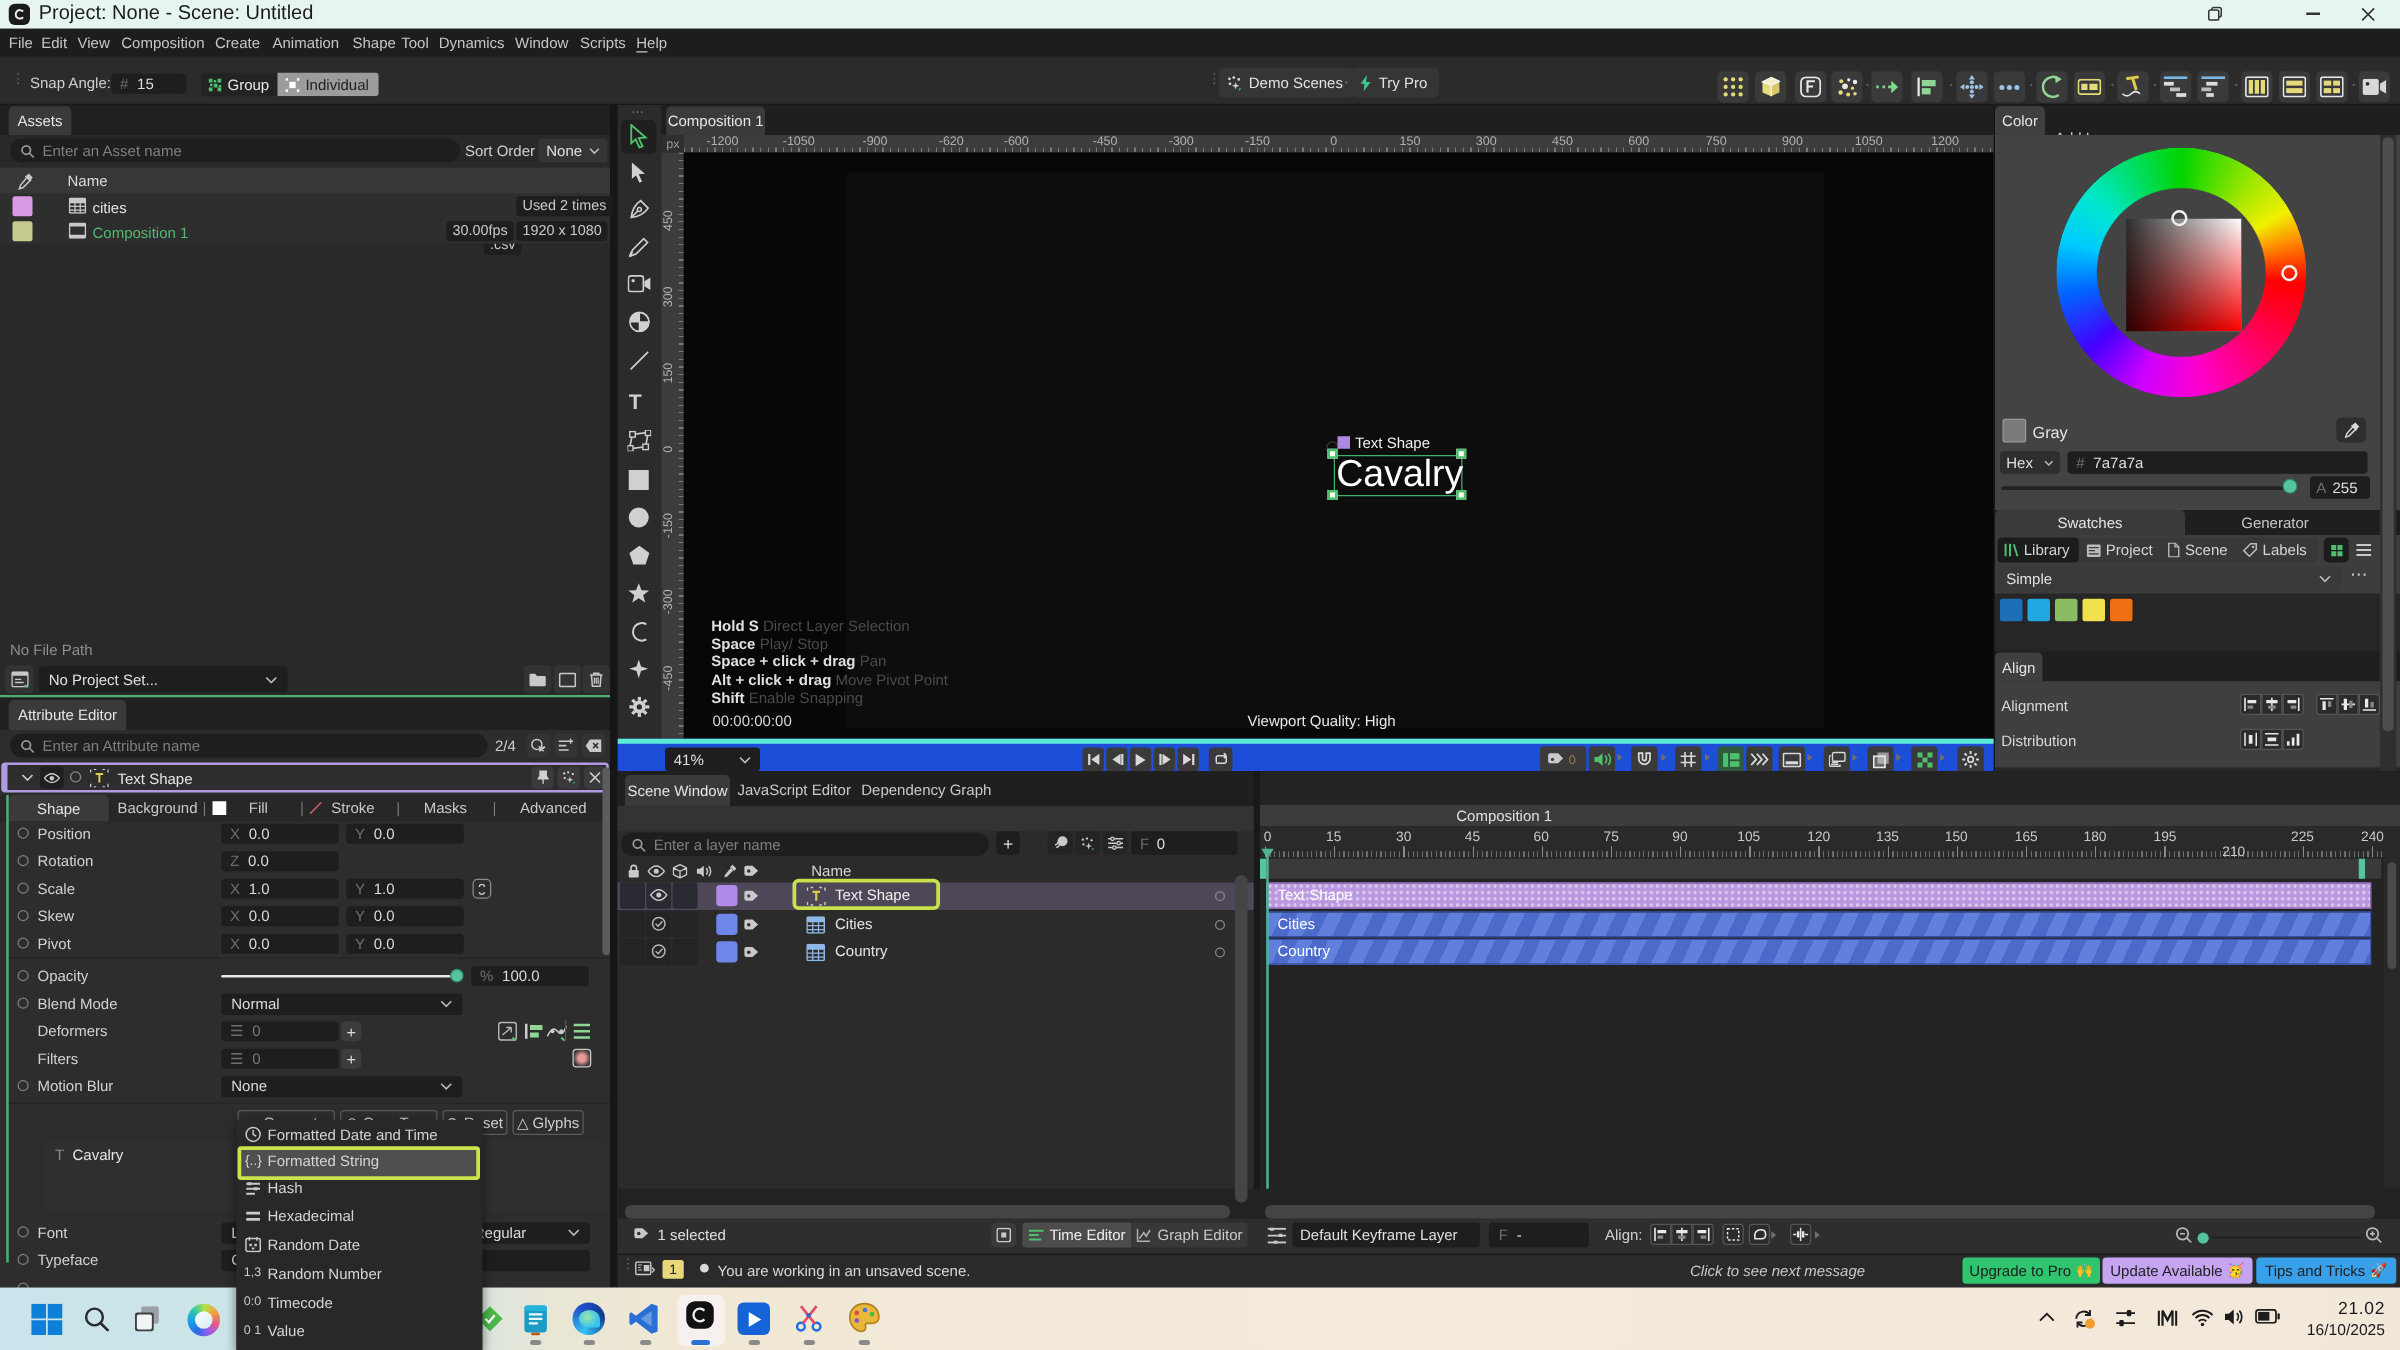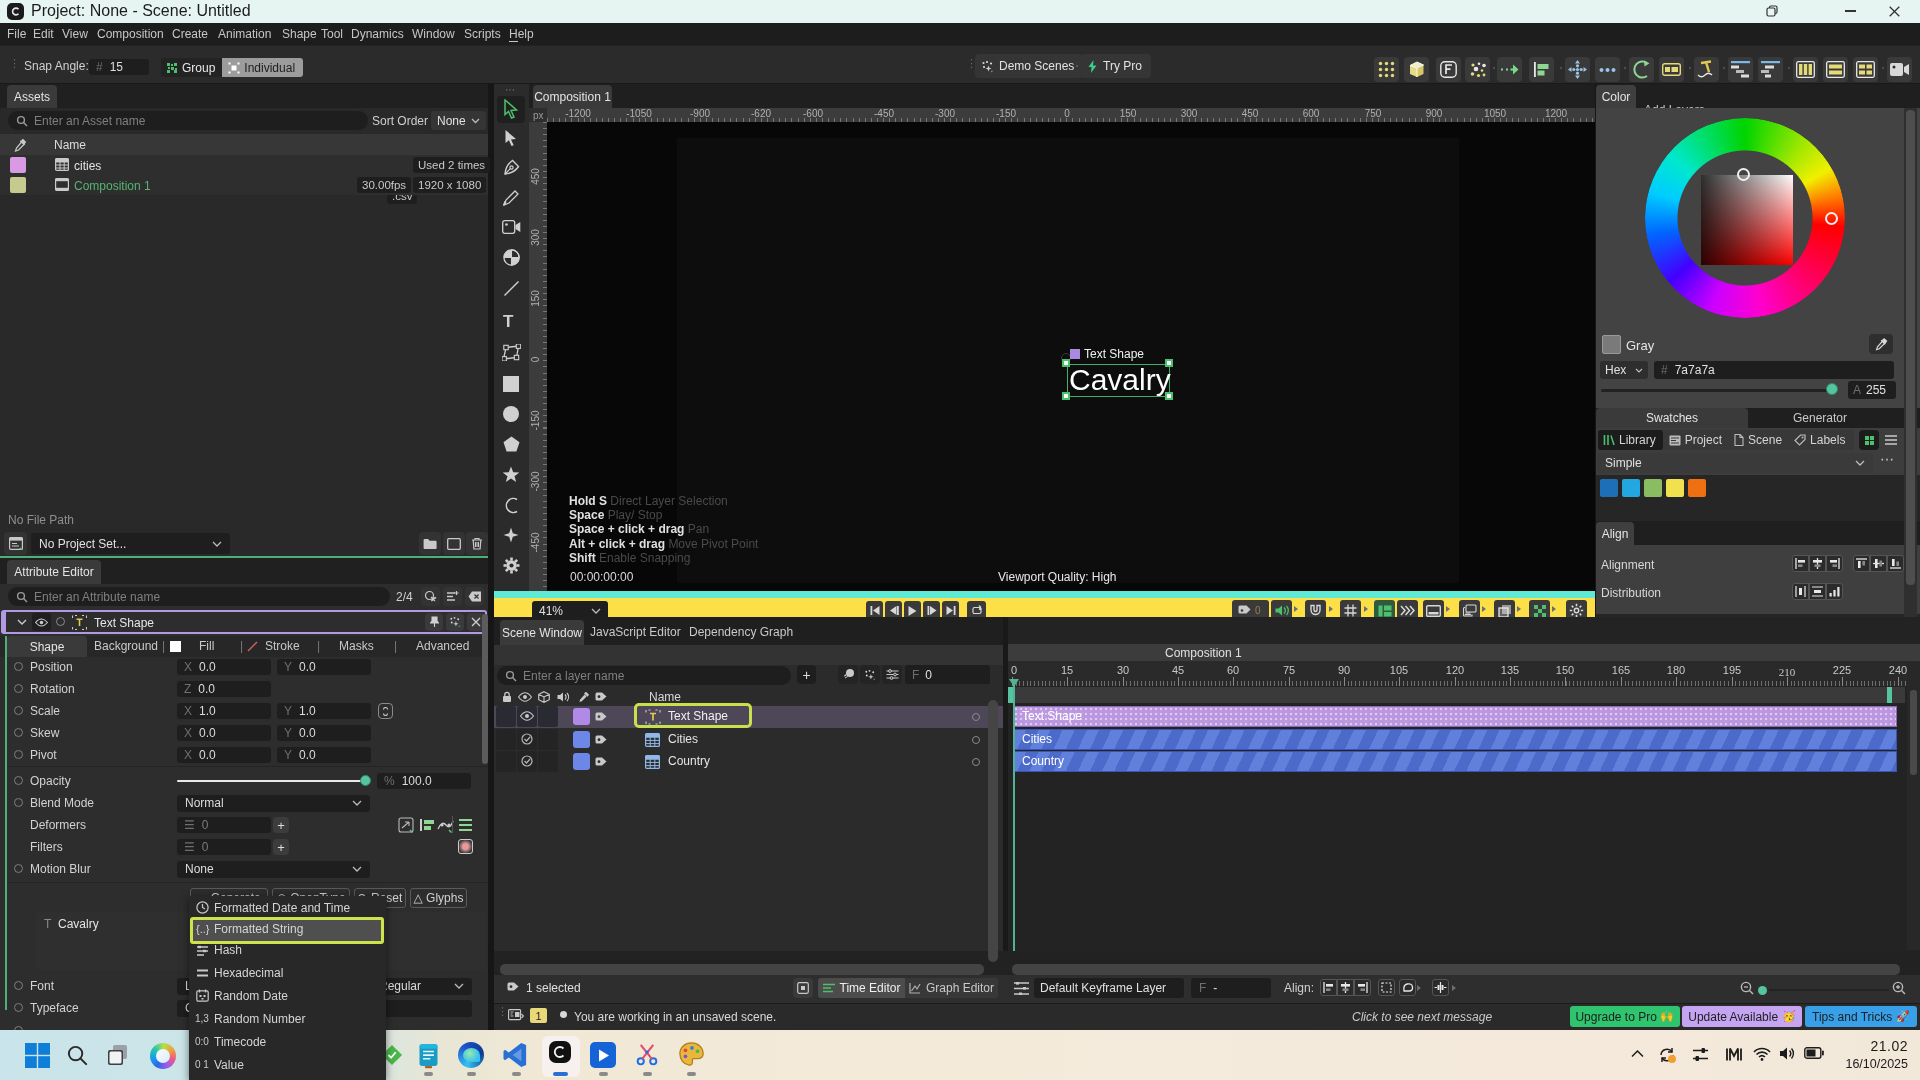--- a/index.html
+++ b/index.html
@@ -679,21 +679,21 @@
     <div class="abs" style="left:515px;top:237px;width:8px;height:8px;background:#fff;border:2px solid #4cc06c;"></div>
     <div class="abs" style="left:618px;top:237px;width:8px;height:8px;background:#fff;border:2px solid #4cc06c;"></div>
     <div class="abs" style="left:515px;top:270px;width:8px;height:8px;background:#fff;border:2px solid #4cc06c;"></div>
     <div class="abs" style="left:618px;top:270px;width:8px;height:8px;background:#fff;border:2px solid #4cc06c;"></div>
 
     <div class="abs" style="left:22px;top:372px;font-size:12px;line-height:14.2px;color:#4a4a4a;"><b style="color:#e0e0e0;font-weight:bold">Hold S </b>Direct Layer Selection<br><b style="color:#e0e0e0">Space </b>Play/ Stop<br><b style="color:#e0e0e0">Space + click + drag </b>Pan<br><b style="color:#e0e0e0">Alt + click + drag </b>Move Pivot Point<br><b style="color:#e0e0e0">Shift </b>Enable Snapping</div>
     <div class="abs" style="left:23px;top:448px;font-size:12px;color:#d8d8d8;">00:00:00:00</div>
     <div class="abs" style="left:451px;top:448px;font-size:12px;color:#e8e8e8;">Viewport Quality: High</div>
   </div>
 
-  <div class="abs" style="left:0;top:507px;width:1101px;height:26px;background:#fde047;border-top:7px solid #5eead4;">
+  <div class="abs" style="left:0;top:507px;width:1101px;height:26px;background:#1d4ed8;border-top:4px solid #5eead4;">
     <div class="abs flex" style="left:38px;top:3px;width:76px;height:19px;background:#1e1e1e;border-radius:3px;padding:0 7px;justify-content:space-between;font-size:12px;color:#e0e0e0;">41% <svg width="10" height="6" viewBox="0 0 10 6">
           <path d="M1 1 L5 5 L9 1" fill="none" stroke="#bbb" stroke-width="1.3"></path>
         </svg></div>
     <div id="playbtns" class="abs flex" style="left:372px;top:3px;gap:2px;">
       <div class="flex" style="width:17px;height:19px;background:#3a3a3a;border-radius:3px;justify-content:center;">
           <svg width="10" height="9" viewBox="0 0 10 9">
             <rect x="0.5" y="0" width="1.8" height="9" fill="#d8d8d8"></rect>
             <path d="M9.5 0 V9 L3 4.5 Z" fill="#d8d8d8"></path>
           </svg>
         </div>
@@ -1137,21 +1137,21 @@
         <span style="position:absolute;left:210px;top:3px;width:30px;text-align:center;">60</span>
         <span style="position:absolute;left:266px;top:3px;width:30px;text-align:center;">75</span>
         <span style="position:absolute;left:321px;top:3px;width:30px;text-align:center;">90</span>
         <span style="position:absolute;left:376px;top:3px;width:30px;text-align:center;">105</span>
         <span style="position:absolute;left:432px;top:3px;width:30px;text-align:center;">120</span>
         <span style="position:absolute;left:487px;top:3px;width:30px;text-align:center;">135</span>
         <span style="position:absolute;left:542px;top:3px;width:30px;text-align:center;">150</span>
         <span style="position:absolute;left:598px;top:3px;width:30px;text-align:center;">165</span>
         <span style="position:absolute;left:653px;top:3px;width:30px;text-align:center;">180</span>
         <span style="position:absolute;left:709px;top:3px;width:30px;text-align:center;">195</span>
-        <span style="position:absolute;left:764px;top:5px;width:30px;text-align:center;font-family:Liberation Serif, serif;">210</span>
+        <span style="position:absolute;left:764px;top:15px;width:30px;text-align:center;">210</span>
         <span style="position:absolute;left:819px;top:3px;width:30px;text-align:center;">225</span>
         <span style="position:absolute;left:875px;top:3px;width:30px;text-align:center;">240</span>
     </div>
     <div class="abs" style="left:0;top:70px;width:897px;height:16px;background:#3a3a3a;"></div>
     <div class="abs" style="left:0px;top:70px;width:5px;height:16px;background:#56c4a0;"></div>
     <div class="abs" style="left:879px;top:70px;width:5px;height:16px;background:#56c4a0;"></div>
 
     <div class="abs" style="left:5px;top:89px;width:884px;height:21px;background:#bb97e0;background-image:radial-gradient(circle at 2px 2px,rgba(255,255,255,0.5) 1px,transparent 1.6px);background-size:5px 5px;border:1px solid #8a6ab0;">
         <span style="position:absolute;left:8px;top:2px;font-size:12px;color:#fff;">Text Shape</span>
       </div>

